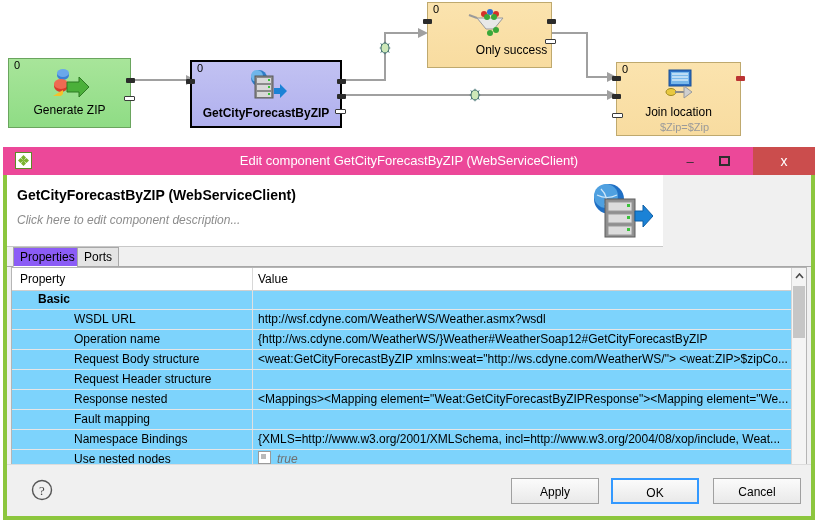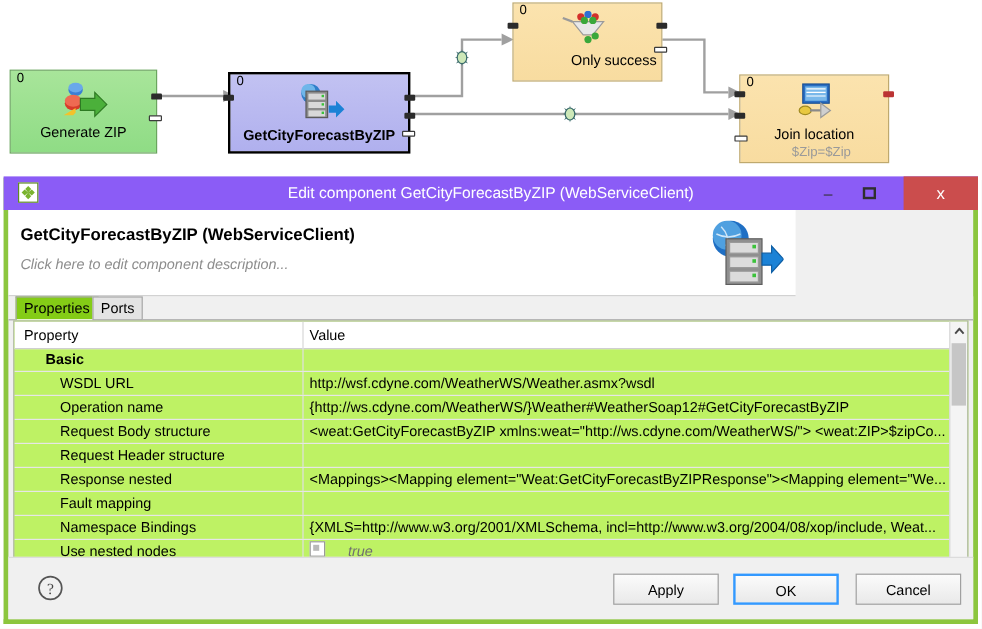--- a/index.html
+++ b/index.html
@@ -31,21 +31,21 @@
   .port-red{background:#b33;}
 
   
   #dialog{
     position:absolute;left:3px;top:148px;width:812px;height:372px;
     border:4px solid #8cc63e;border-top:none;box-sizing:border-box;
     background:#f0f0f0;
   }
   #titlebar{
     position:absolute;left:-4px;top:-1px;width:812px;height:28px;
-    background:#8b5cf6;box-sizing:border-box;
+    background:#ec4899;box-sizing:border-box;
   }
   #titlebar .tb-icon{
     position:absolute;left:12px;top:5px;width:17px;height:17px;
     background:#ffffff;border:1px solid #5f8a27;box-sizing:border-box;
     display:flex;align-items:center;justify-content:center;
   }
   #titlebar .tb-title{
     position:absolute;left:0;top:0;width:812px;height:28px;line-height:28px;
     text-align:center;font-size:13px;color:#ffffff;
   }
@@ -65,42 +65,42 @@
   #hp-icon{position:absolute;right:10px;top:6px;width:68px;height:62px;}
 
   
   #tabs{position:absolute;left:0;top:99px;width:804px;height:20px;background:#f0f0f0;}
   #tabs .tabstrip{position:absolute;left:0;bottom:0;width:804px;height:1px;background:#a8a8a8;}
   .tab{
     position:absolute;top:0;height:20px;line-height:19px;padding:0 6px;
     font-size:12px;color:#000;box-sizing:border-box;
     border:1px solid #a8a8a8;background:#e4e4e4;
   }
-  .tab.active{background:#84cc16;border-bottom:1px solid #ffffff;}
+  .tab.active{background:#8b5cf6;border-bottom:1px solid #ffffff;}
 
   
   #table{
     position:absolute;left:4px;top:119px;width:796px;height:222px;
-    background:#bef264;border:1px solid #b5b5b5;box-sizing:border-box;overflow:hidden;
+    background:#7dd3fc;border:1px solid #b5b5b5;box-sizing:border-box;overflow:hidden;
   }
   #thead{position:absolute;left:0;top:0;width:794px;height:22px;background:#ffffff;border-bottom:1px solid #cfcfcf;}
   #thead .th{position:absolute;top:0;height:22px;line-height:22px;font-size:12px;color:#000;}
   #th-prop{left:8px;}
   #th-val{left:246px;}
   #thead .colsep{position:absolute;left:240px;top:0;width:1px;height:22px;background:#d8d8d8;}
 
   .trow{position:absolute;left:0;width:794px;height:20px;border-bottom:1px solid #e6e6e6;box-sizing:border-box;}
   .trow .cell-prop{position:absolute;left:0;top:0;width:240px;height:19px;line-height:19px;font-size:12px;color:#000;box-sizing:border-box;overflow:hidden;white-space:nowrap;}
   .trow .cell-val{position:absolute;left:241px;top:0;width:540px;height:19px;line-height:19px;font-size:12px;color:#000;box-sizing:border-box;padding-left:5px;overflow:hidden;white-space:nowrap;}
   .trow .vsep{position:absolute;left:240px;top:0;width:1px;height:19px;background:#e0e0e0;}
   .lvl-group{padding-left:26px;font-weight:bold;}
-  .lvl-item{padding-left:38px;}
+  .lvl-item{padding-left:62px;}
   .chk{display:inline-block;width:11px;height:11px;border:1px solid #9a9a9a;background:#fff;vertical-align:-1px;margin-right:6px;position:relative;}
   .chk:after{content:"";position:absolute;left:2px;top:2px;width:5px;height:5px;background:#b9b9b9;}
-  .valitalic{font-style:italic;color:#6f6f6f;margin-left:13px;}
+  .valitalic{font-style:italic;color:#6f6f6f;}
 
   
   #vscroll{position:absolute;right:0;top:0;width:15px;height:220px;background:#f4f4f4;border-left:1px solid #d6d6d6;box-sizing:border-box;}
   #vscroll .sbtn{position:absolute;left:0;width:14px;height:16px;display:flex;align-items:center;justify-content:center;font-size:9px;color:#5f5f5f;}
   #vs-up{top:0;}
   #vs-down{bottom:0;}
   #vs-thumb{position:absolute;left:1px;top:18px;width:12px;height:52px;background:#c6c6c6;}
 
   
   #footer{position:absolute;left:0;bottom:0;width:804px;height:52px;background:#f0f0f0;border-top:1px solid #dcdcdc;box-sizing:border-box;}

